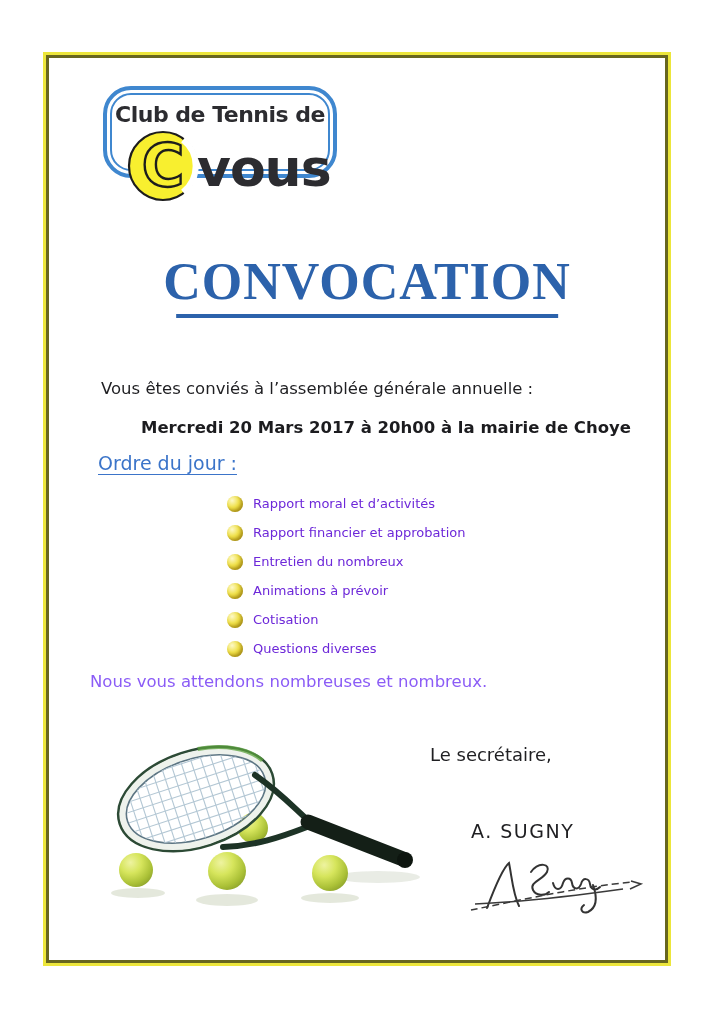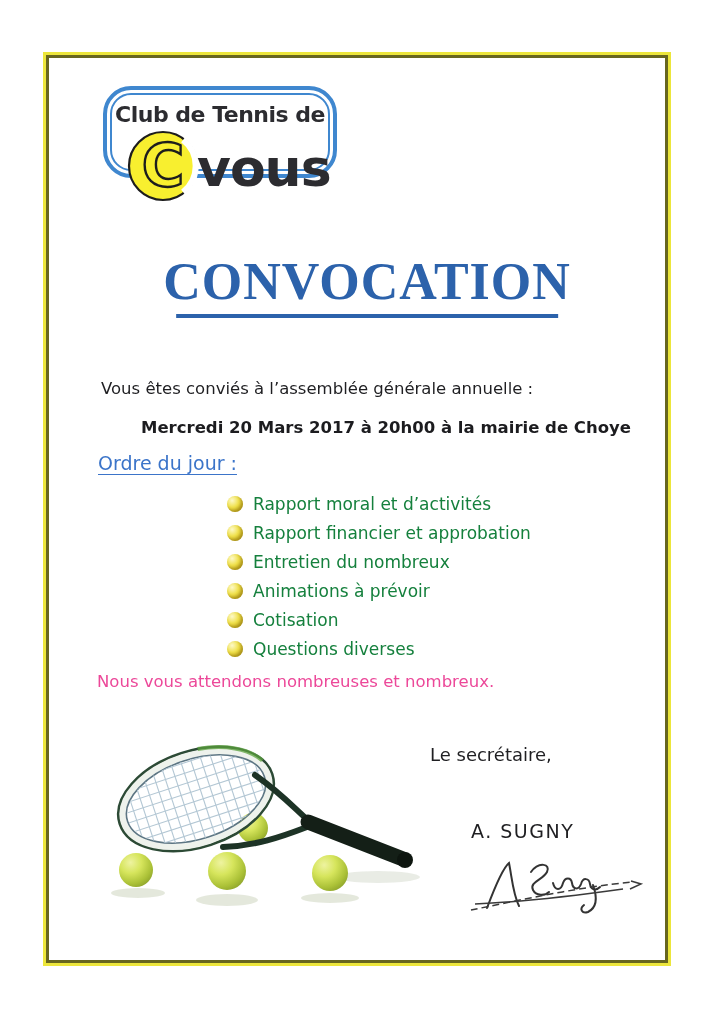--- a/index.html
+++ b/index.html
@@ -38,22 +38,22 @@
   
   .intro   { position:absolute; left:101px; top:379px; font-size:16.5px; color:#1f1f22; }
   .dateline{ position:absolute; left:141px; top:418px; font-size:16.5px; font-weight:bold; color:#1c1c1f; }
   .agenda-heading { position:absolute; left:98px; top:452px; font-size:19px; color:#3b74c9;
                     text-decoration:underline; text-underline-offset:4px; }
   .agenda { position:absolute; left:227px; top:489px; list-style:none; }
   .agenda-item { display:flex; align-items:center; height:29px; }
   .ball-bullet { width:16px; height:16px; border-radius:50%; flex:0 0 16px; margin-right:10px;
     background:radial-gradient(circle at 32% 28%, #fdf9c9, #f0e14d 42%, #dcc62c 68%, #b49c1c 100%);
     box-shadow:inset -2px -2px 3px rgba(120,95,10,.45); }
-  .agenda-text { font-size:17px; color:#15803d; }
-  .closing { position:absolute; left:97px; top:672px; font-size:16.5px; color:#ec4899; }
+  .agenda-text { font-size:13px; color:#6d28d9; }
+  .closing { position:absolute; left:90px; top:672px; font-size:16.5px; color:#8b5cf6; }
 
   
   .racket-art { position:absolute; left:103px; top:733px; width:322px; height:178px; }
   .secretary-role { position:absolute; left:430px; top:744px; font-size:18px; color:#1f1f22; }
   .secretary-name { position:absolute; left:471px; top:820px; font-size:19px; color:#1f1f22; letter-spacing:1.5px; }
   .signature { position:absolute; left:463px; top:856px; width:200px; height:60px; }
 
   svg { display:block; width:100%; height:100%; }
 </style>
 </head>

